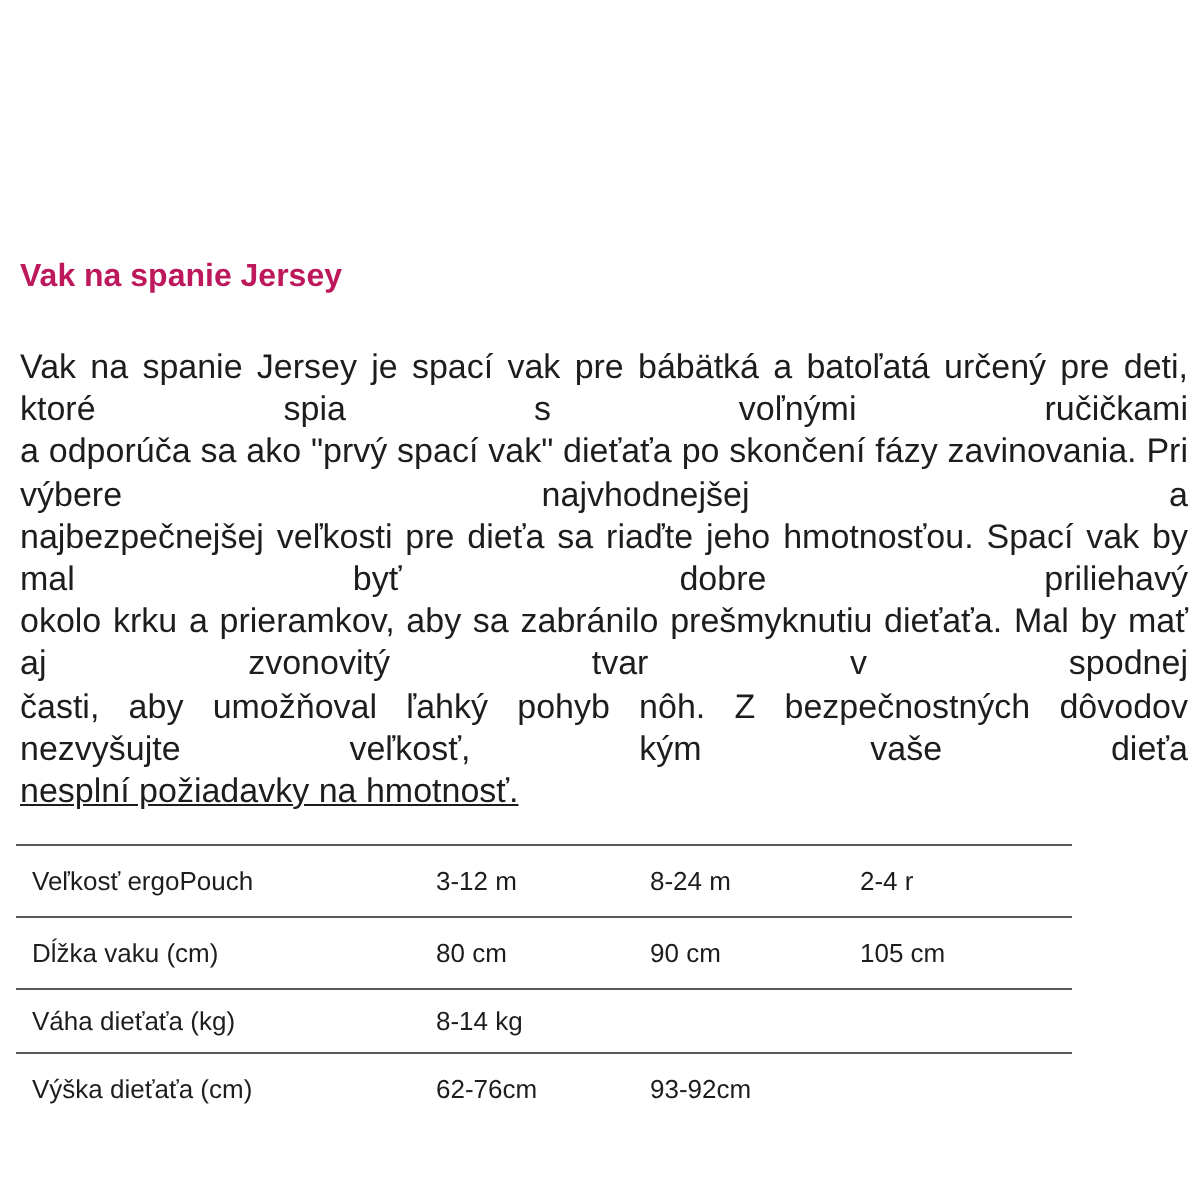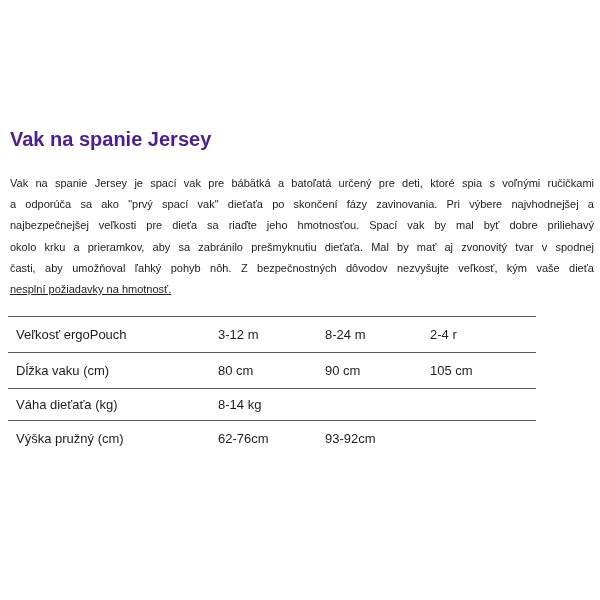--- a/index.html
+++ b/index.html
@@ -15,31 +15,31 @@
     color: #1d1d1d;
   }
   .page {
     box-sizing: border-box;
     width: 600px;
     height: 600px;
     padding: 131px 6px 0 10px;
   }
   .doc-title {
     margin: 0;
-    font-size: 20px;
+    font-size: 16px;
     line-height: 16px;
     font-weight: bold;
-    color: #4c1d95;
+    color: #be185d;
   }
   .para {
     margin-top: 26px;
     width: 584px;
   }
   .pline {
-    font-size: 11px;
+    font-size: 17px;
     line-height: 21.2px;
     text-align: justify;
     text-align-last: justify;
     white-space: normal;
     color: #1d1d1d;
   }
   .pline.last {
     text-align-last: left;
     text-decoration: underline;
   }
@@ -94,20 +94,20 @@
       <div class="tcell">80 cm</div>
       <div class="tcell">90 cm</div>
       <div class="tcell">105 cm</div>
     </div>
     <div class="trow">
       <div class="tcell">Váha dieťaťa (kg)</div>
       <div class="tcell">8-14 kg</div>
       <div class="tcell"></div>
     </div>
     <div class="trow">
-      <div class="tcell">Výška pružný (cm)</div>
+      <div class="tcell">Výška dieťaťa (cm)</div>
       <div class="tcell">62-76cm</div>
       <div class="tcell">93-92cm</div>
       <div class="tcell"></div>
     </div>
   </div>
 
 </div>
 
 </body></html>

